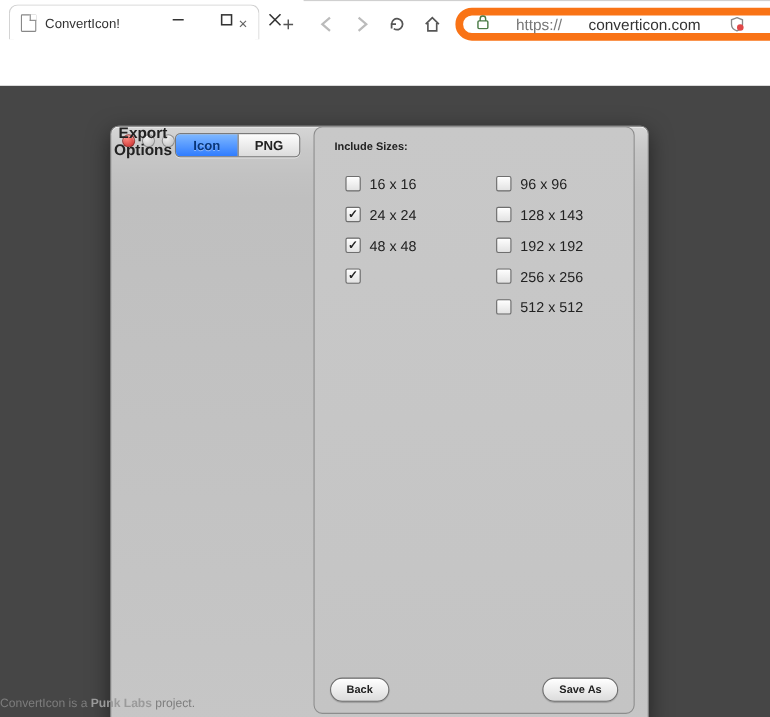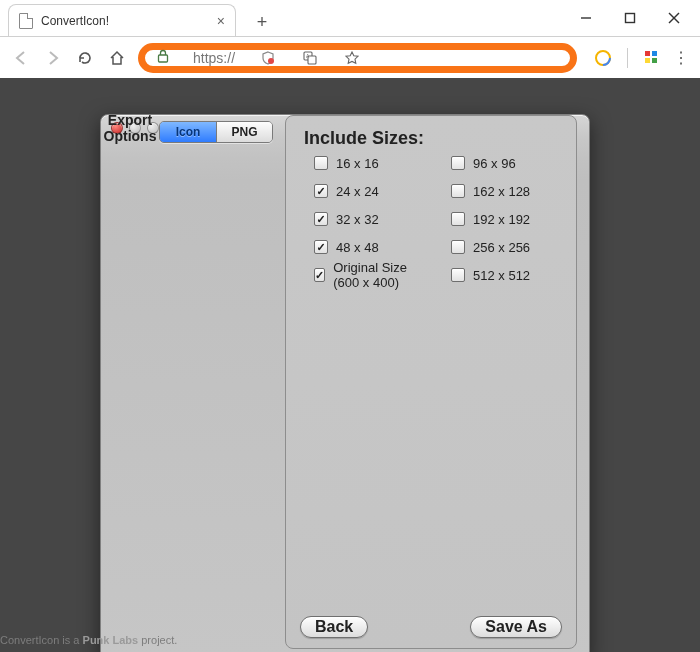--- a/index.html
+++ b/index.html
@@ -4,21 +4,21 @@
 <style>
   * { box-sizing: border-box; margin: 0; padding: 0; }
   body {
     font-family: -apple-system, "Lucida Grande", Arial, sans-serif;
     font-size: 13px;
     width: 700px; height: 652px;
     overflow: hidden;
     background: #fff;
   }
   
-  .chrome-top { height: 78px; background: #fff; display:flex; flex-direction:column; }
+  .chrome-top { height: 78px; background: #fff; display:flex; flex-direction:row; }
   .tab-strip { height: 36px; display:flex; align-items:flex-end; padding-left:8px; position:relative; }
   .tab {
     display:flex; align-items:center; gap:8px;
     width: 228px; height: 32px;
     border:1px solid #d0d0d0; border-bottom:none;
     border-top-left-radius: 8px; border-top-right-radius: 8px;
     padding: 0 10px; background:#fff;
   }
   .tab .favicon { width:14px; height:16px; border:1px solid #888; border-radius:1px; position:relative; }
   .tab .favicon::after { content:""; position:absolute; top:-1px; right:-1px; width:5px; height:5px; background:#fff; border-left:1px solid #888; border-bottom:1px solid #888; }
@@ -92,40 +92,40 @@
     text-shadow:0 1px 0 rgba(255,255,255,0.4);
   }
 
   .content-frame {
     margin: 0 12px 10px; flex:1;
     border:1px solid #8d8d8d; border-radius:8px;
     padding:12px 18px 14px;
     background:linear-gradient(#c8c8c8,#c4c4c4);
     position:relative;
   }
-  .section-title { font-weight:bold; font-size:18px; color:#222; margin-bottom:0; }
+  .section-title { font-weight:bold; font-size:10px; color:#222; margin-bottom:14px; }
   .size-cols { display:flex; gap:20px; }
   .size-col { flex:1; }
   .size-row { display:flex; align-items:center; gap:8px; height:28px; padding-left:10px; }
   .chk {
     width:14px; height:14px; border:1px solid #6e6e6e; border-radius:2px;
     background:linear-gradient(#fefefe,#e2e2e2);
     display:flex; align-items:center; justify-content:center;
     font-size:11px; color:#222; cursor:pointer;
     box-shadow:inset 0 1px 0 rgba(255,255,255,0.8);
   }
   .chk.checked::after { content:"✓"; font-weight:bold; line-height:1; }
   .size-label { font-size:13px; color:#222; }
 
   .dlg-footer { position:absolute; left:14px; right:14px; bottom:10px; display:flex; justify-content:space-between; }
   .mac-btn {
     height:22px; padding:0 14px;
     border:1px solid #6f6f6f; border-radius:11px;
     background:linear-gradient(#ffffff,#dcdcdc);
-    font-size:16px; font-weight:bold; color:#222;
+    font-size:10px; font-weight:bold; color:#222;
     display:flex; align-items:center; cursor:pointer;
     box-shadow:0 1px 1px rgba(0,0,0,0.2), inset 0 1px 0 rgba(255,255,255,0.8);
   }
 </style>
 </head>
 <body>
 
 <div class="chrome-top">
   <div class="tab-strip">
     <div class="tab">
@@ -176,20 +176,21 @@
         </svg>
     </div>
     <div class="addr-bar">
       <span class="lock">
         <svg width="12" height="14">
             <rect x="1.5" y="6" width="9" height="7" rx="1" fill="none" stroke="#4a7b46" stroke-width="1.3"></rect>
             <path d="M3.5 6V4a2.5 2.5 0 0 1 5 0v2" fill="none" stroke="#4a7b46" stroke-width="1.3"></path>
           </svg>
       </span>
       <span class="scheme">https://</span>
+      <span class="url-text">converticon.com</span>
       <span class="addr-icon">
         <svg width="14" height="14">
             <path d="M7 1l5 2v4c0 3-2 5-5 6-3-1-5-3-5-6V3z" fill="none" stroke="#888" stroke-width="1.2"></path>
             <circle cx="10" cy="10" r="3" fill="#e04848"></circle>
           </svg>
       </span>
       <span class="addr-icon">
         <svg width="14" height="14">
             <rect x="1" y="1" width="8" height="8" rx="1" fill="none" stroke="#666" stroke-width="1.1"></rect>
             <rect x="5" y="5" width="8" height="8" rx="1" fill="#fff" stroke="#666" stroke-width="1.1"></rect>
@@ -249,39 +250,34 @@
             <div class="size-row">
               <span class="chk"></span>
               <span class="size-label">16 x 16</span>
             </div>
             <div class="size-row">
               <span class="chk checked"></span>
               <span class="size-label">24 x 24</span>
             </div>
             <div class="size-row">
               <span class="chk checked"></span>
-              <span class="size-label">32 x 32</span>
+              <span class="size-label">48 x 48</span>
             </div>
             <div class="size-row">
               <span class="chk checked"></span>
-              <span class="size-label">48 x 48</span>
-            </div>
-            <div class="size-row">
-              <span class="chk checked"></span>
-              <span class="size-label">Original Size (600 x 400)</span>
             </div>
           </div>
         <div class="size-col" id="col-right">
             <div class="size-row">
               <span class="chk"></span>
               <span class="size-label">96 x 96</span>
             </div>
             <div class="size-row">
               <span class="chk"></span>
-              <span class="size-label">162 x 128</span>
+              <span class="size-label">128 x 143</span>
             </div>
             <div class="size-row">
               <span class="chk"></span>
               <span class="size-label">192 x 192</span>
             </div>
             <div class="size-row">
               <span class="chk"></span>
               <span class="size-label">256 x 256</span>
             </div>
             <div class="size-row">

